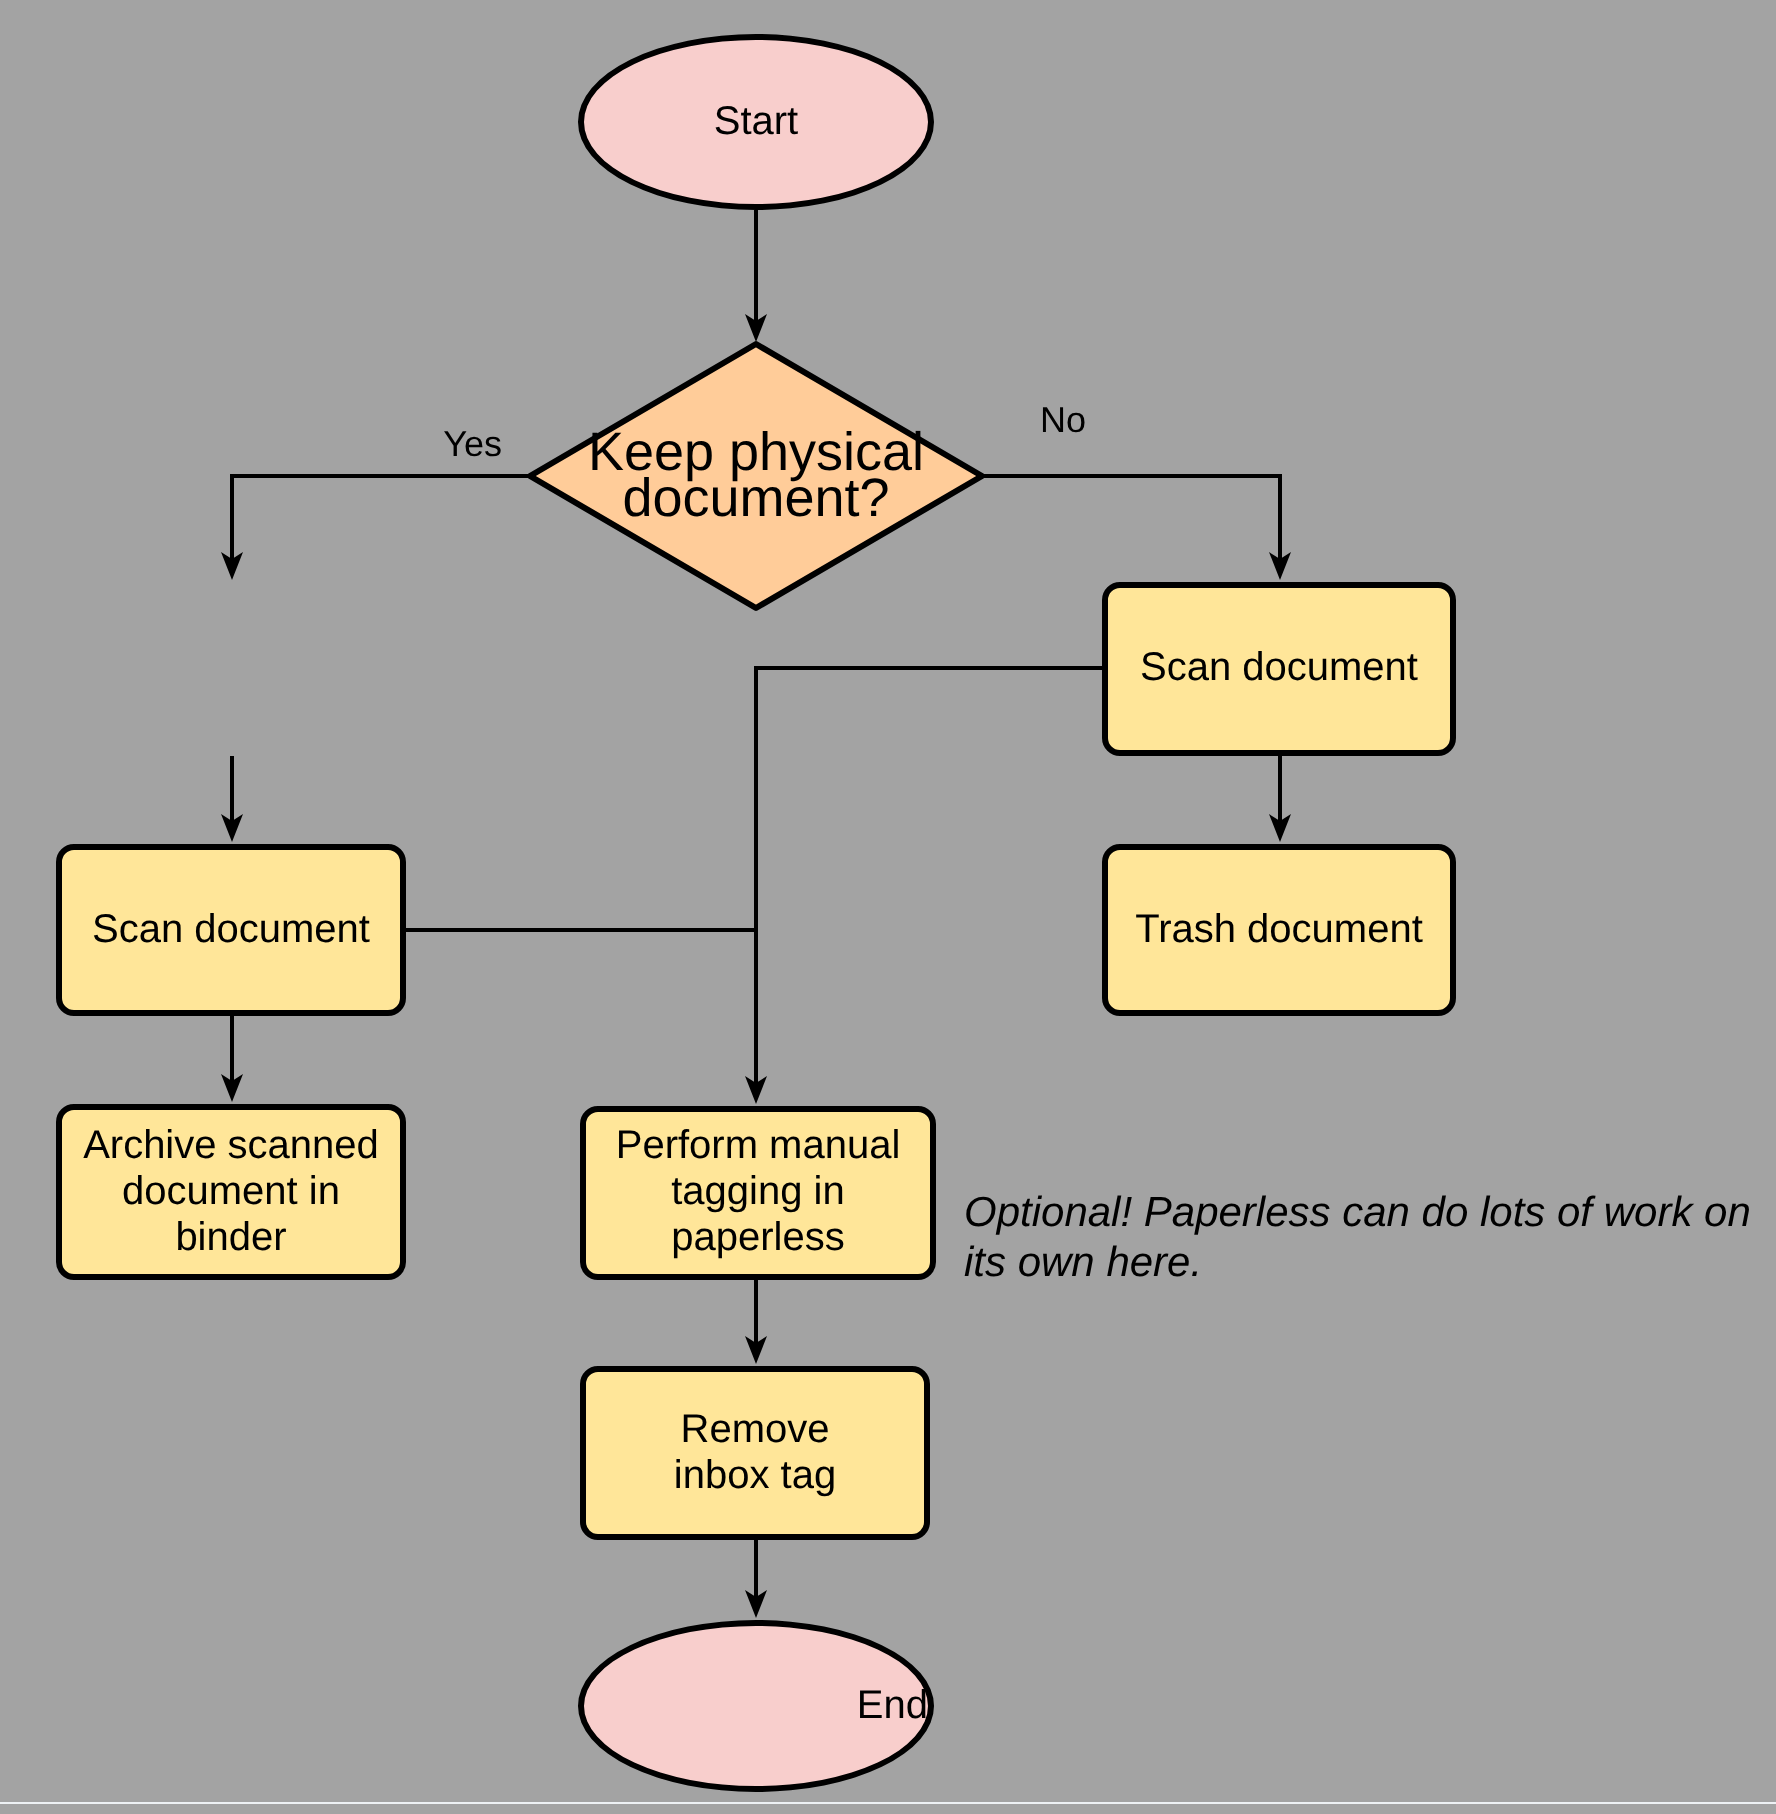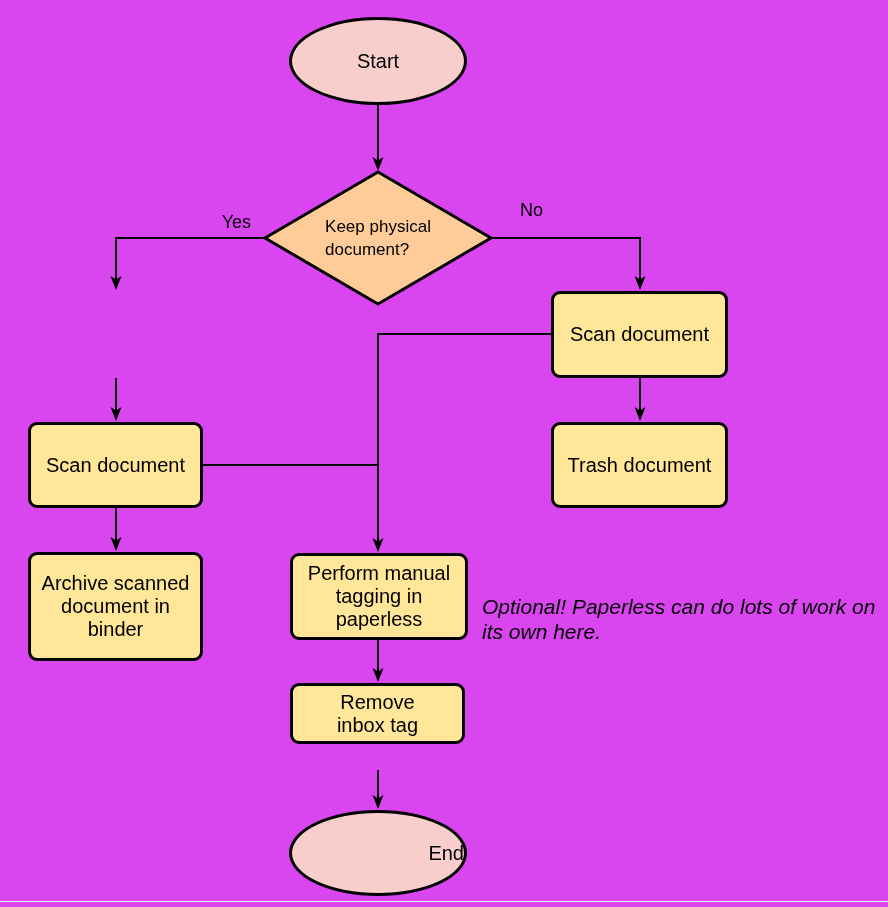--- a/index.html
+++ b/index.html
@@ -1,34 +1,34 @@
 <!DOCTYPE html>
 <html><head>
 <meta charset="utf-8">
 <style>
   html,body{margin:0;padding:0;background:#ffffff;}
   .canvas{
-    position:relative;width:888px;height:907px;background:#d946ef;overflow:hidden;
+    position:relative;width:888px;height:907px;background:#a3a3a3;overflow:hidden;
     font-family:"Liberation Sans", sans-serif;color:#000000;
   }
   .edges{position:absolute;left:0;top:0;width:888px;height:907px;}
   .node{
     position:absolute;display:flex;align-items:center;justify-content:center;
     text-align:center;font-size:20px;line-height:23px;white-space:pre-line;
     box-sizing:border-box;color:#000000;
   }
   .process{
     background:#FFE699;border:3px solid #000000;border-radius:9px;
   }
   .terminator{
     background:#F8CECC;border:3px solid #000000;border-radius:50%;
   }
   .decision-label{
     position:absolute;display:flex;align-items:center;justify-content:center;
-    text-align:left;font-size:17px;line-height:23px;white-space:pre-line;
+    text-align:center;font-size:27px;line-height:23px;white-space:pre-line;
   }
   .edge-label{
     position:absolute;font-size:18px;line-height:21px;text-align:right;
   }
   .note{
     position:absolute;font-style:italic;font-size:21px;line-height:25px;
     white-space:pre-line;
   }
   .page-edge{position:absolute;left:0;top:901px;width:888px;height:1px;background:#eef1f4;}
 </style>
@@ -81,21 +81,21 @@
   </div>
 
   <div class="edge-label" style="left:205px;top:212px;width:46px;">Yes</div>
   <div class="edge-label" style="left:497px;top:200px;width:46px;">No</div>
 
 
   <div class="node process" style="left:28px;top:422px;width:175px;height:86px;">
     <span>Scan document</span>
   </div>
 
-  <div class="node process" style="left:28px;top:552px;width:175px;height:109px;">
+  <div class="node process" style="left:28px;top:552px;width:175px;height:88px;">
     <span>Archive scanned
 document in
 binder</span>
   </div>
 
   <div class="node process" style="left:551px;top:291px;width:177px;height:87px;">
     <span>Scan document</span>
   </div>
 
   <div class="node process" style="left:290px;top:553px;width:178px;height:87px;">
@@ -104,21 +104,21 @@
 paperless</span>
   </div>
 
   <div class="node process" style="left:551px;top:422px;width:177px;height:86px;">
     <span>Trash document</span>
   </div>
 
   <div class="note" style="left:482px;top:594px;width:420px;">Optional! Paperless can do lots of work on
 its own here.</div>
 
-  <div class="node process" style="left:290px;top:683px;width:175px;height:61px;">
+  <div class="node process" style="left:290px;top:683px;width:175px;height:87px;">
     <span>Remove
 inbox tag</span>
   </div>
 
   <div class="node terminator" style="left:289px;top:810px;width:178px;height:86px;justify-content:flex-end;">
     <span>End</span>
   </div>
 
   <div class="page-edge"></div>
 </div>

